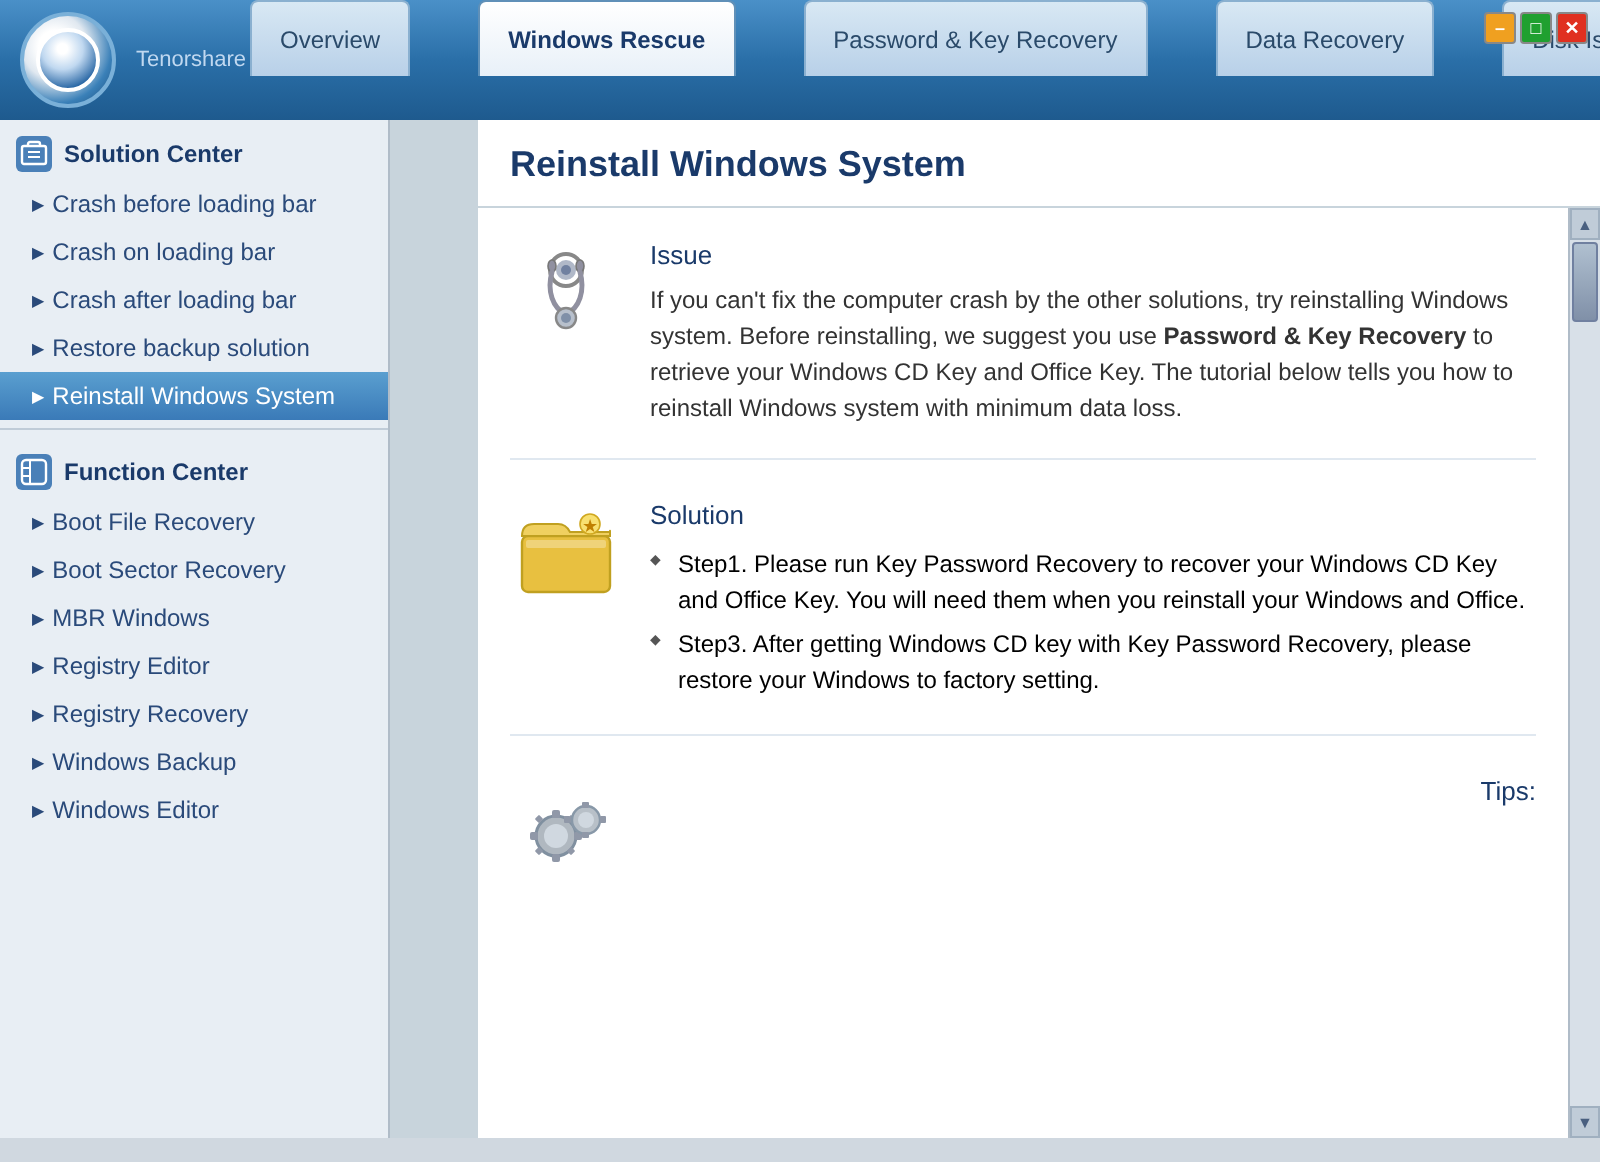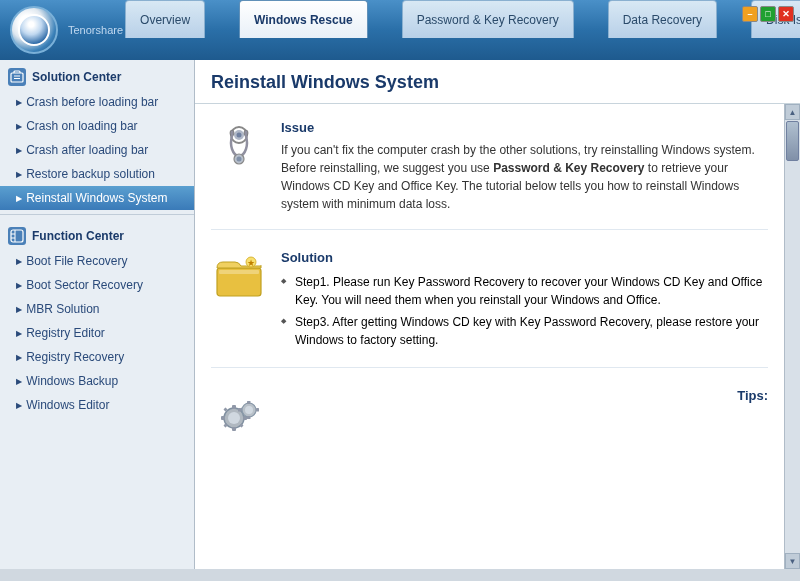--- a/index.html
+++ b/index.html
@@ -99,20 +99,21 @@
     }
     .win-btn.minimize { background: #f0a020; }
     .win-btn.restore { background: #20a030; }
     .win-btn.close { background: #e03020; }
 
     
     .main-layout {
       display: flex;
       height: calc(581px - 72px);
       background: #c8d4dc;
+      gap: 44px;
     }
 
     
     .sidebar {
       width: 195px;
       background: #e8eef4;
       border-right: 1px solid #b0bcc8;
       overflow-y: auto;
       flex-shrink: 0;
     }
@@ -229,21 +230,21 @@
       width: 56px;
       height: 56px;
       flex-shrink: 0;
       display: flex;
       align-items: center;
       justify-content: center;
     }
     .section-text { flex: 1; }
     .section-title {
       font-size: 13px;
-      font-weight: bold;
+      font-weight: normal;
       color: #1a3a6a;
       margin-bottom: 6px;
     }
     .section-body { font-size: 12px; color: #333; line-height: 1.5; }
     .section-body strong { font-weight: bold; }
     .bullet-list { list-style: none; padding: 0; }
     .bullet-list li {
       padding: 2px 0 2px 14px;
       position: relative;
       font-size: 12px;
@@ -336,21 +337,21 @@
     <div class="sidebar-item">
       <span class="arrow">▶</span>
       <span>Boot File Recovery</span>
     </div>
     <div class="sidebar-item">
       <span class="arrow">▶</span>
       <span>Boot Sector Recovery</span>
     </div>
     <div class="sidebar-item">
       <span class="arrow">▶</span>
-      <span>MBR Solution</span>
+      <span>MBR Windows</span>
     </div>
     <div class="sidebar-item">
       <span class="arrow">▶</span>
       <span>Registry Editor</span>
     </div>
     <div class="sidebar-item">
       <span class="arrow">▶</span>
       <span>Registry Recovery</span>
     </div>
     <div class="sidebar-item">

